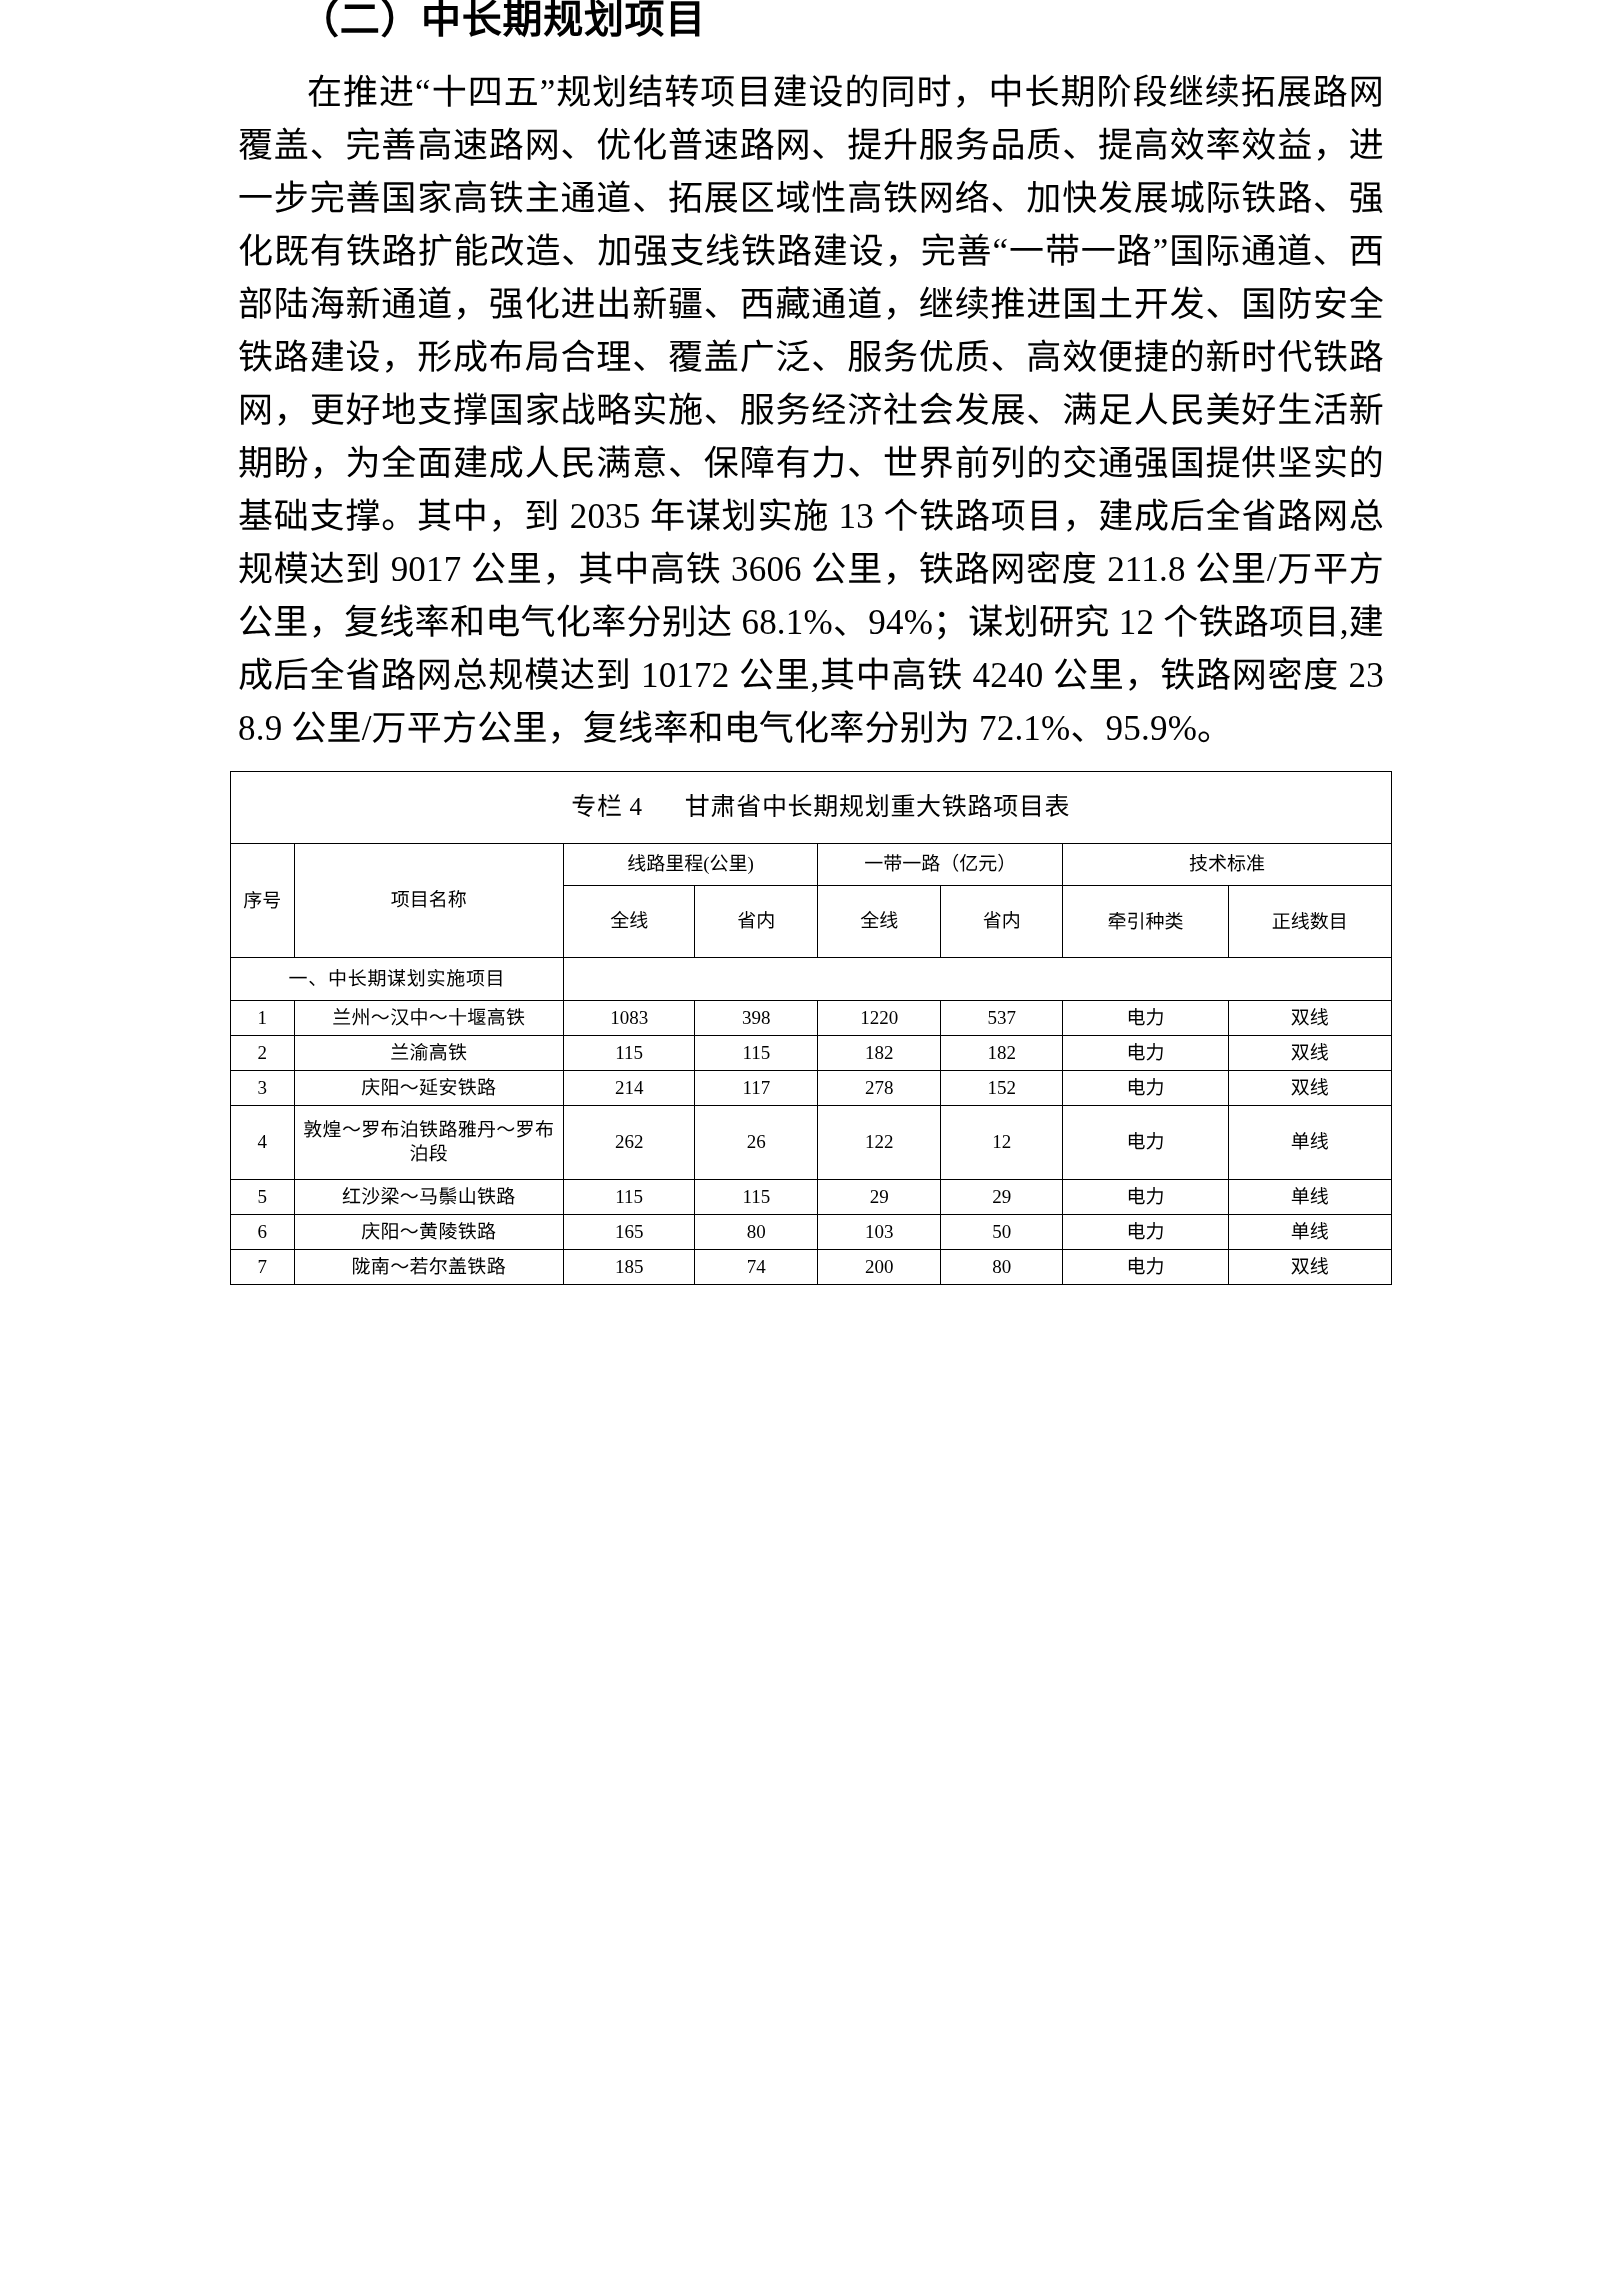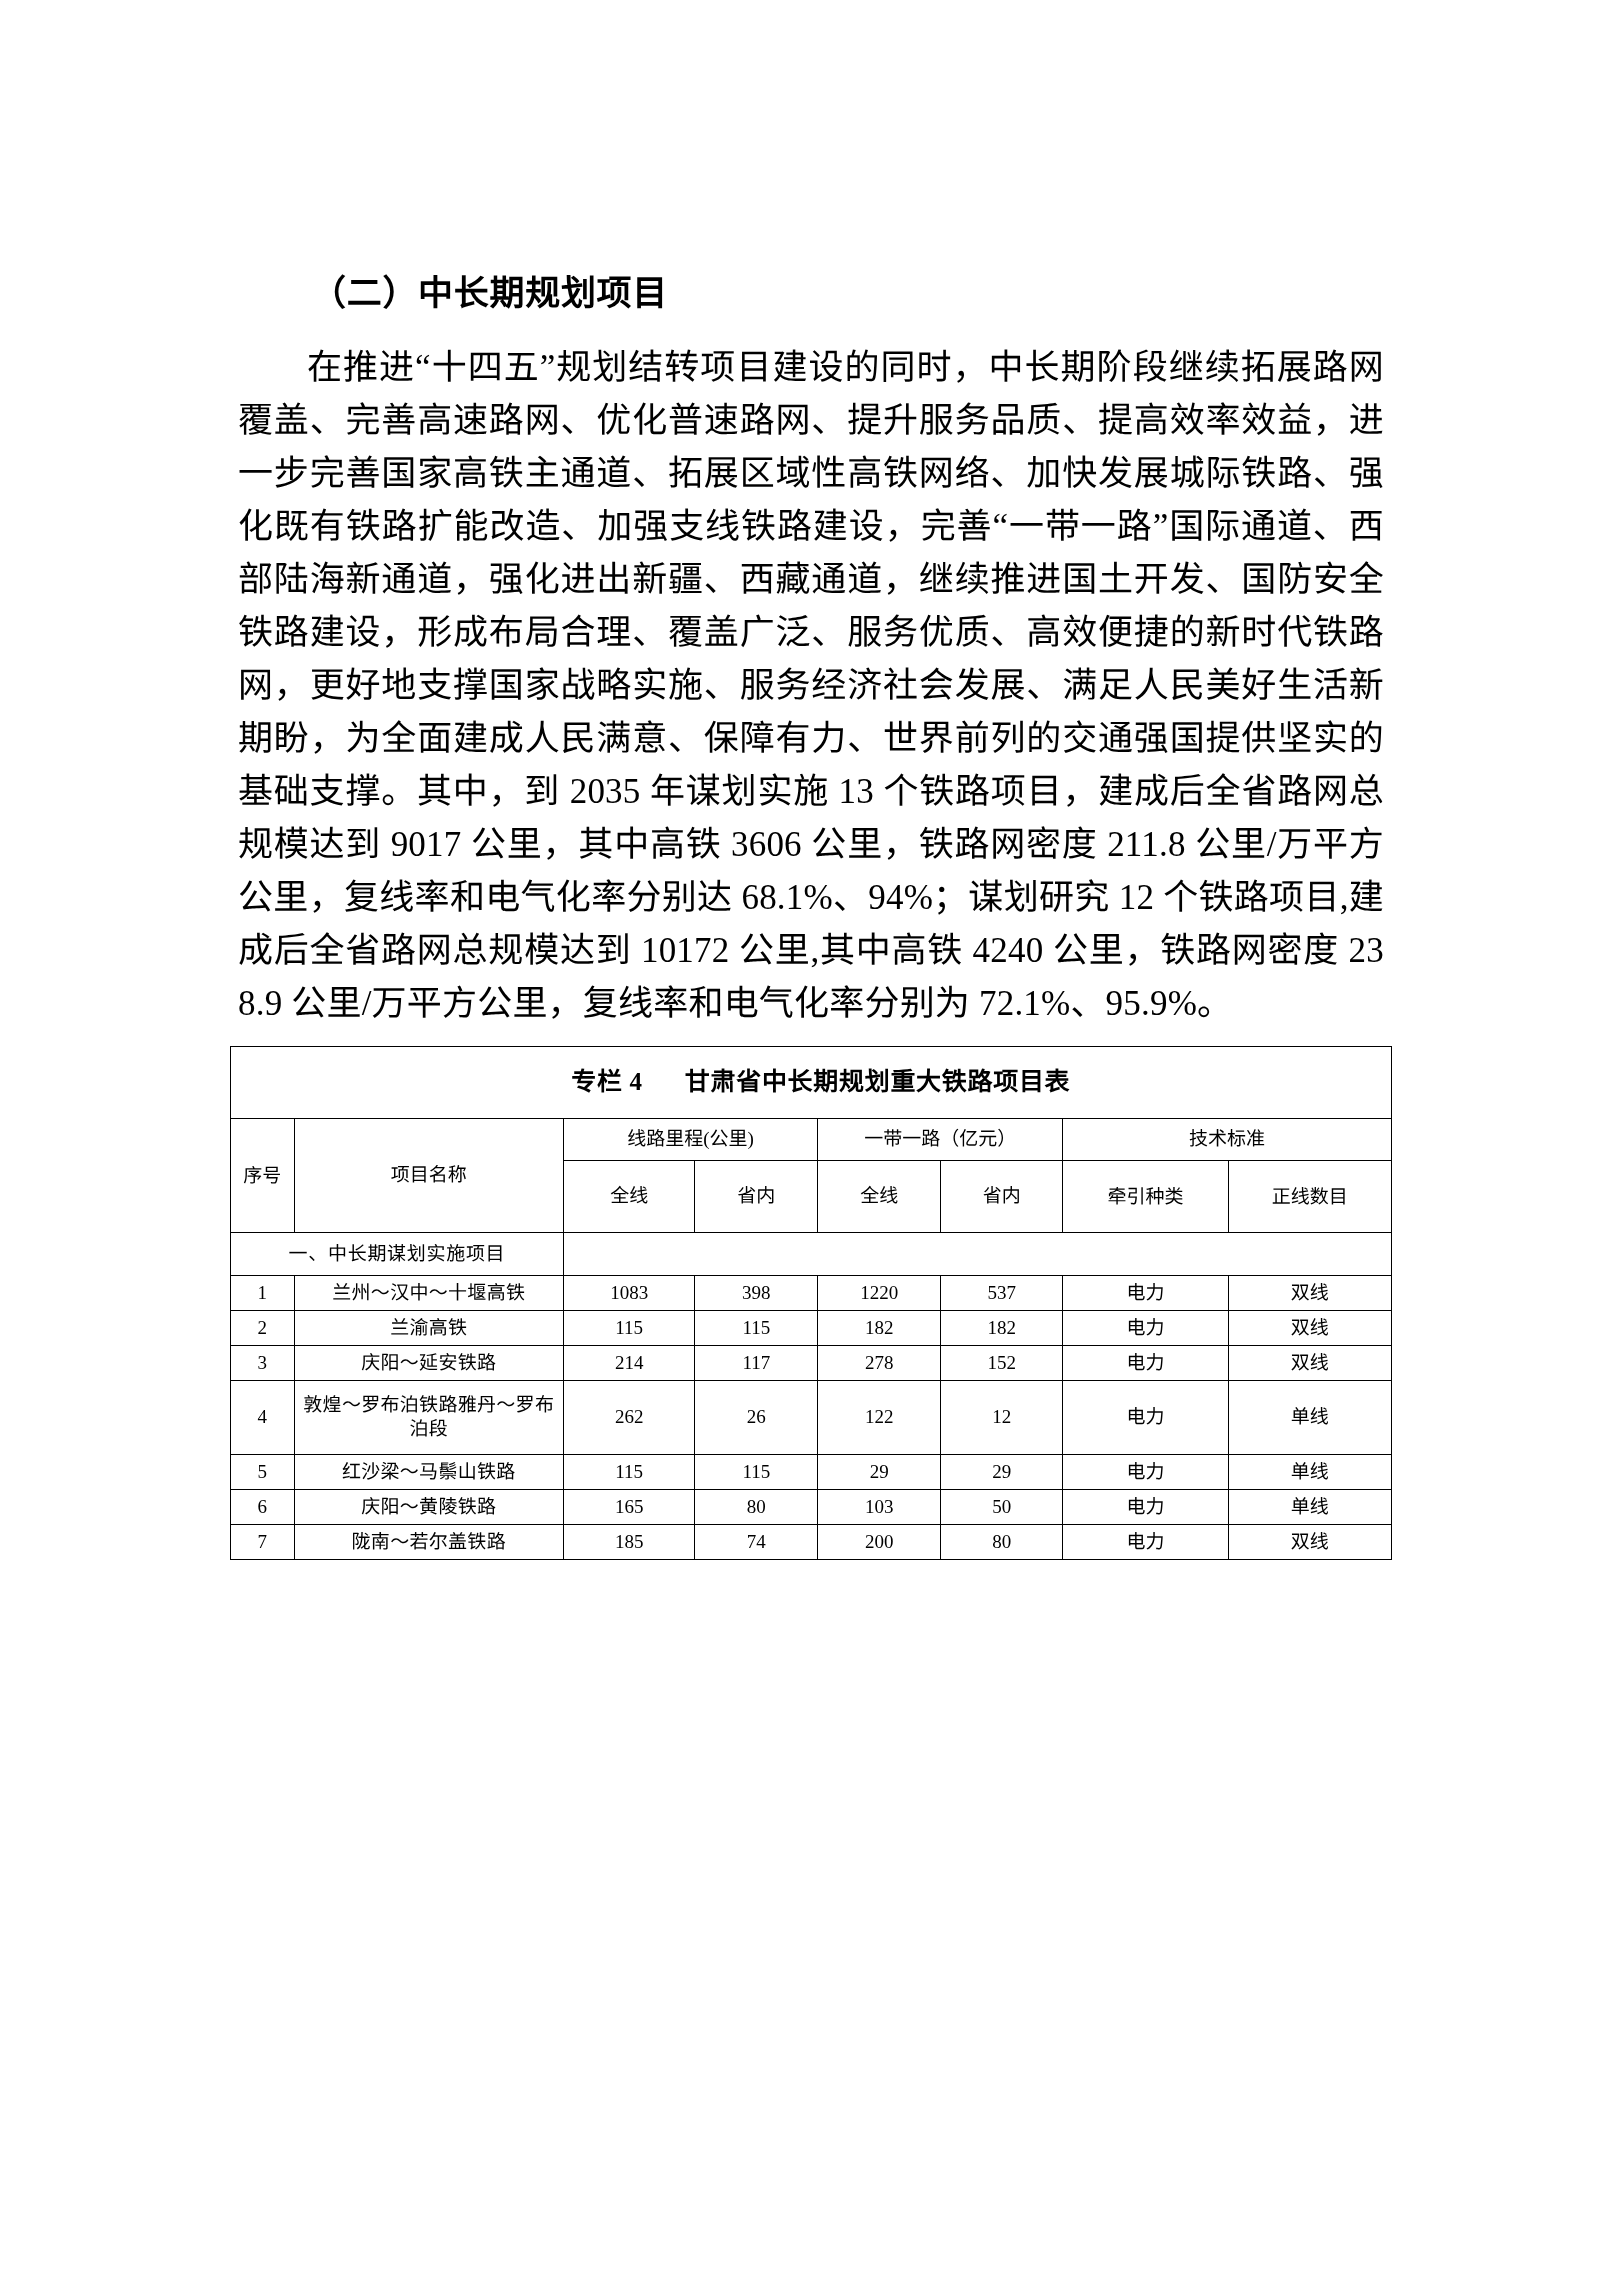--- a/index.html
+++ b/index.html
@@ -22,25 +22,24 @@
   }
   .content {
     position: absolute;
     left: 230px;
     top: 0;
     width: 1162px;
   }
 
   
   .section-heading {
-    font-size: 35px;
+    font-size: 40px;
     line-height: 1.0;
     letter-spacing: 0.7px;
-    margin: 12px;
-    padding-top: 264px;
+    margin: 0;
     text-indent: 69px;
     font-family: "Liberation Serif", "DejaVu Serif", serif;
   }
   .body-par {
     font-size: 35px;
     line-height: 53px;
     text-align: justify;
     text-align-last: left;
     text-indent: 69px;
     margin: 8px;
@@ -71,21 +70,20 @@
   }
   .t-title-cell {
     height: 71px;
     font-size: 25px !important;
     font-weight: bold;
     letter-spacing: 0.7px;
   }
   .t-title-inner {
     display: block;
     padding-left: 19.6px;
-    font-weight: bold;
   }
   .t-title-inner .gap {
     display: inline-block;
     width: 42px;
   }
   .hdr-stack {
     display: block;
     line-height: 1.22;
   }
   .col-seq   { width: 60px; }

